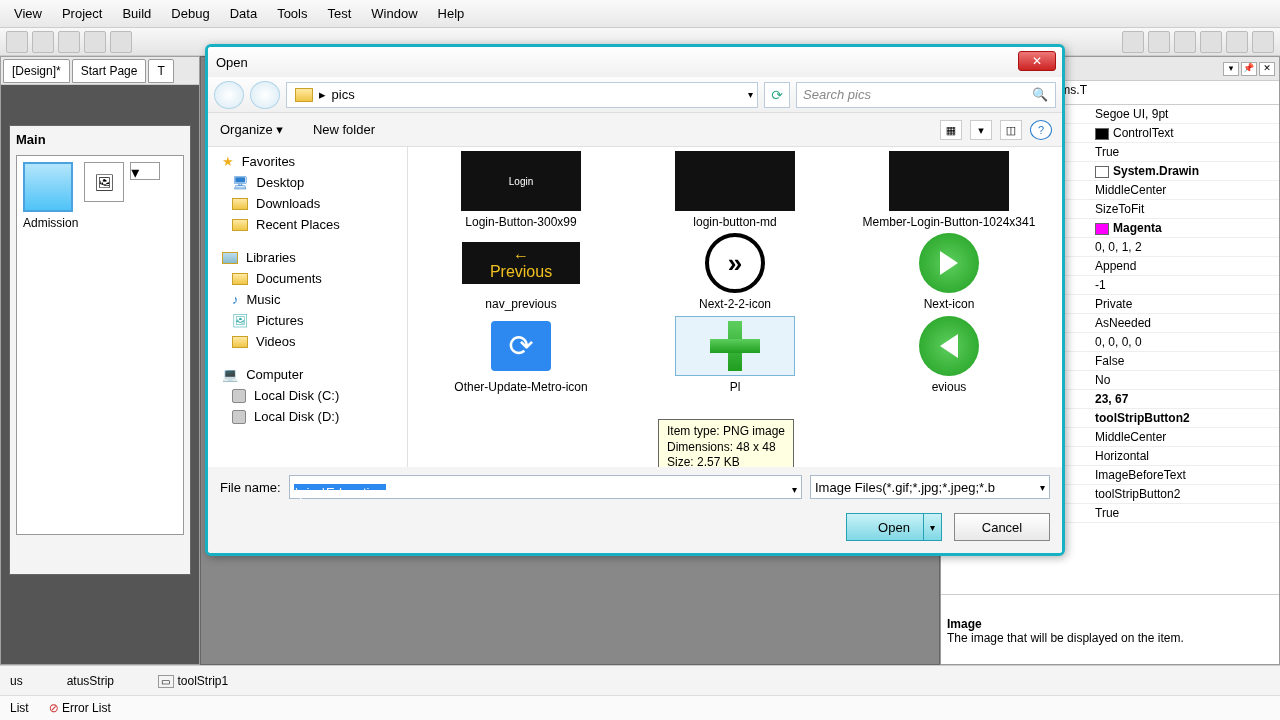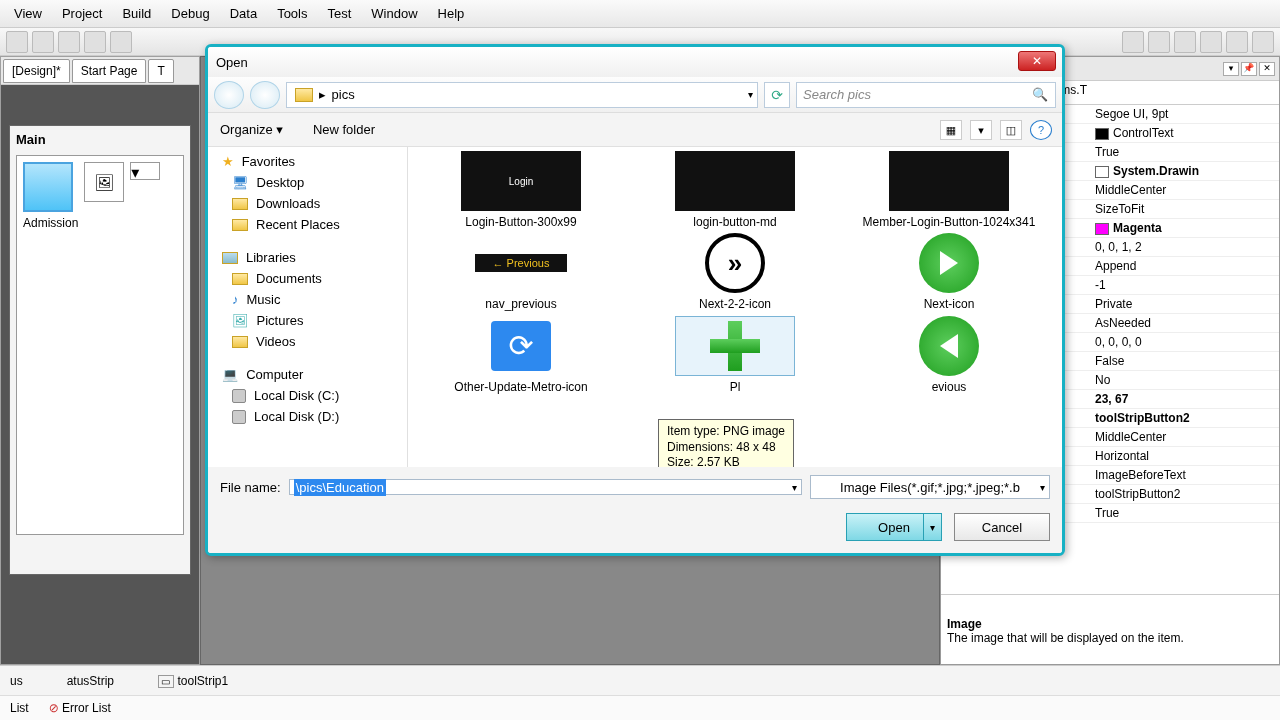--- a/index.html
+++ b/index.html
@@ -74,41 +74,41 @@
 .file-item { text-align: center; font-size: 12px; }
 .file-thumb { width: 120px; height: 60px; margin: 0 auto 4px; border: 1px solid transparent; display: flex; align-items: center; justify-content: center; }
 .file-thumb.dark { background: #111; color: #fff; font-size: 10px; }
 .file-thumb.circle { background: #fff; }
 .file-thumb.selected { border: 1px solid #7ab4d6; background: #e7f3fb; }
 .file-label { line-height: 1.2; word-break: break-word; padding: 0 6px; }
 
 .tooltip { position: absolute; left: 250px; top: 272px; background: #ffffe1; border: 1px solid #666; padding: 4px 8px; font-size: 12px; line-height: 1.3; z-index: 10; }
 
 .dialog-footer { padding: 8px 12px; background: #f4f4f4; display: flex; align-items: center; gap: 8px; font-size: 13px; }
-.file-name-input { flex: 1; height: 16px; border: 1px solid #abc; background: #fff; padding: 0 4px; position: relative; display: flex; align-items: center; }
+.file-name-input { flex: 1; height: 24px; border: 1px solid #abc; background: #fff; padding: 8px 4px; position: relative; display: flex; }
 .file-name-input .sel { background: #2d89ef; color: #fff; padding: 1px 2px; }
 .file-name-input .drop { position: absolute; right: 4px; font-size: 10px; }
-.filter-select { width: 240px; height: 24px; border: 1px solid #abc; background: #fff; padding: 0 4px; position: relative; display: flex; align-items: center; justify-content: center; }
+.filter-select { width: 240px; height: 24px; border: 1px solid #abc; background: #fff; padding: 0 4px; position: relative; display: flex; align-items: center; }
 .filter-select .drop { position: absolute; right: 4px; font-size: 10px; }
 .dialog-buttons { padding: 6px 12px 12px; background: #f4f4f4; display: flex; justify-content: flex-end; gap: 12px; }
 .btn { width: 96px; height: 28px; border: 1px solid #888; background: linear-gradient(#fff,#e8e8e8); font-size: 13px; display: flex; align-items: center; justify-content: center; position: relative; }
 .btn.primary { border: 1px solid #28a0b4; background: linear-gradient(#c9f2f7,#7fd8e5); position: relative; }
 .btn.primary .split { position: absolute; right: 0; top: 0; bottom: 0; width: 18px; border-left: 1px solid #28a0b4; display: flex; align-items: center; justify-content: center; font-size: 10px; }
 
 
 .arrow-green { width: 60px; height: 60px; border-radius: 50%; background: radial-gradient(#5dce5d,#1f9e1f); position: relative; display: inline-block; }
 .arrow-green::after { content: ''; position: absolute; left: 50%; top: 50%; transform: translate(-50%,-50%); border-left: 18px solid #fff; border-top: 12px solid transparent; border-bottom: 12px solid transparent; }
 .arrow-green.left::after { transform: translate(-50%,-50%) rotate(180deg); }
 .arrow-dbl { width: 60px; height: 60px; border: 4px solid #000; border-radius: 50%; display: inline-flex; align-items: center; justify-content: center; font-size: 26px; font-weight: bold; }
 .metro-update { width: 60px; height: 50px; background: #2d89ef; display: inline-flex; align-items: center; justify-content: center; color: #fff; font-size: 30px; border-radius: 4px; }
 .plus-green { width: 50px; height: 50px; position: relative; display: inline-block; }
 .plus-green::before, .plus-green::after { content: ''; position: absolute; background: linear-gradient(#5dce5d,#1f9e1f); }
 .plus-green::before { left: 18px; top: 0; width: 14px; height: 50px; }
 .plus-green::after { left: 0; top: 18px; width: 50px; height: 14px; }
-.prev-btn-thumb { background: #111; color: #f0c020; font-size: 11px; padding: 3px 18px; display: inline-flex; align-items: center; gap: 4px; }
+.prev-btn-thumb { background: #111; color: #f0c020; font-size: 16px; padding: 3px 18px; display: inline-flex; align-items: center; gap: 4px; }
 
 </style>
 </head>
 <body>
 
 <div class="menu-bar">
   <span>View</span>
   <span>Project</span>
   <span>Build</span>
   <span>Debug</span>

